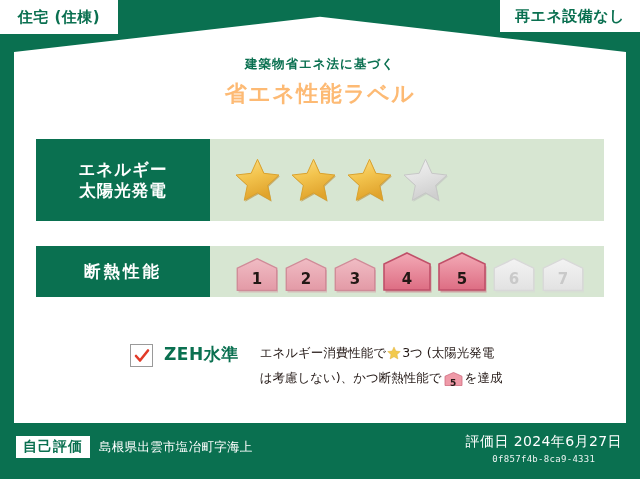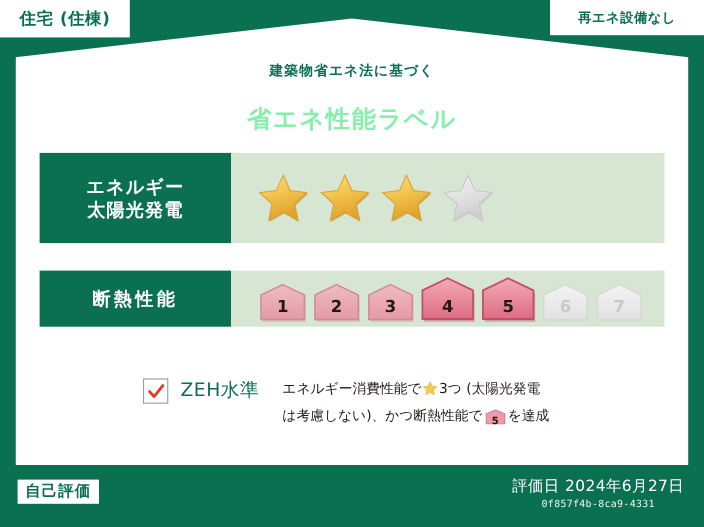--- a/index.html
+++ b/index.html
@@ -18,26 +18,26 @@
     clip-path:polygon(0% 9.3%, 50% 0.7%, 100% 9.3%, 100% 100%, 0% 100%);
   }
 
   
   .badge{
     position:absolute;background:#ffffff;color:#0a7050;
     font-weight:bold;letter-spacing:.5px;
     display:flex;align-items:center;justify-content:center;
   }
   #badge-left{left:0;top:0;width:118px;height:34px;font-size:15px;}
-  #badge-right{right:0;top:0;width:140px;height:32px;font-size:12px;}
+  #badge-right{right:0;top:0;width:140px;height:32px;font-size:15px;}
 
   
   .title-wrap{position:absolute;left:0;right:0;top:56px;text-align:center;}
   .title-sub{font-size:12.5px;font-weight:bold;color:#0a7050;letter-spacing:1px;}
-  .title-main{font-size:22px;font-weight:bold;color:#86efac;letter-spacing:1.5px;margin-top:20px;}
+  .title-main{font-size:22px;font-weight:bold;color:#fdba74;letter-spacing:1.5px;margin-top:6px;}
 
   
   .row{position:absolute;left:36px;width:568px;display:flex;align-items:stretch;}
   #row-energy{top:139px;height:82px;}
   #row-insulation{top:246px;height:51px;border-radius:14px;}
   .row-label{
     background:#0a7050;color:#fff;font-weight:bold;
     display:flex;flex-direction:column;align-items:center;justify-content:center;
     line-height:1.28;text-align:center;flex:0 0 174px;
   }
@@ -61,21 +61,21 @@
     font-size:15px;font-weight:bold;color:#231815;
   }
   .house.off .num{color:#c9c9c9;}
 
   
   .zeh{position:absolute;left:130px;top:342px;display:flex;align-items:flex-start;gap:11px;}
   .zeh-check{
     width:21px;height:21px;border:1.5px solid #9a9a9a;background:#fff;
     display:flex;align-items:center;justify-content:center;margin-top:2px;
   }
-  .zeh-name{font-size:17px;font-weight:normal;color:#0a7050;letter-spacing:.5px;margin-top:1px;}
+  .zeh-name{font-size:17px;font-weight:bold;color:#0a7050;letter-spacing:.5px;margin-top:1px;}
   .zeh-desc{font-size:12.5px;color:#231815;line-height:1.75;margin-left:10px;white-space:nowrap;}
   .inline-star{display:inline-block;vertical-align:-3px;margin:0 1px;}
   .inline-house{display:inline-block;vertical-align:-4px;position:relative;margin:0 2px;}
   .inline-house .num{
     position:absolute;left:0;right:0;bottom:1px;text-align:center;
     font-size:9px;font-weight:bold;color:#231815;
   }
 
   
   .footer{position:absolute;left:0;right:0;bottom:0;height:56px;}
@@ -294,20 +294,21 @@
           </svg>
           <span class="num">5</span>
         </span><span>を達成</span>
       </div>
     </div>
   </div>
 
   <div class="footer">
     <div class="footer-left">
       <span class="eval-badge">自己評価</span>
+      <span class="address">島根県出雲市塩冶町字海上</span>
     </div>
     <div class="footer-right">
       <div class="eval-date">評価日 2024年6月27日</div>
       <div class="eval-id">0f857f4b-8ca9-4331</div>
     </div>
   </div>
 
 </div>
 
 </body></html>

